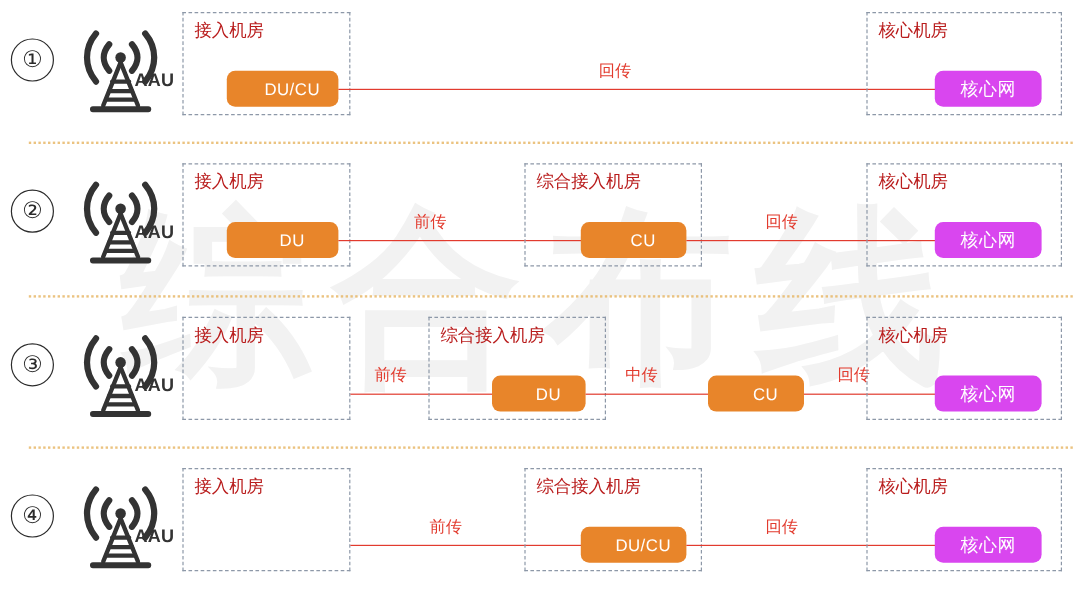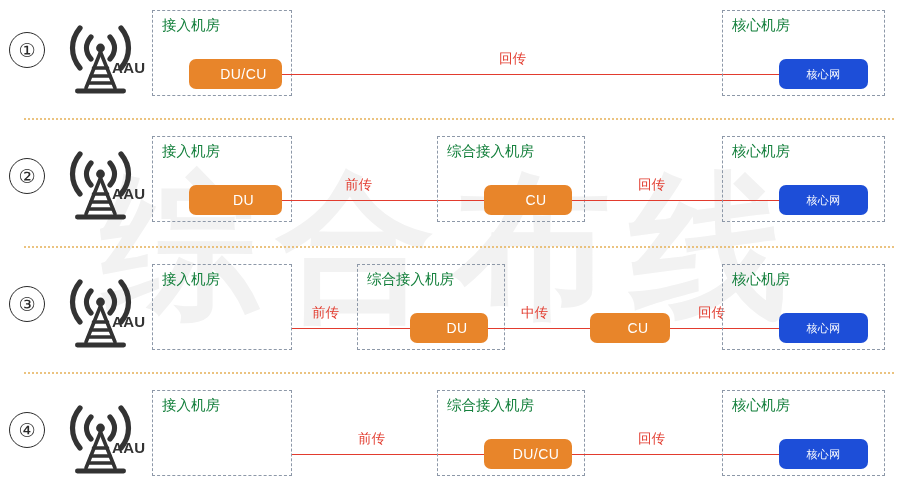--- a/index.html
+++ b/index.html
@@ -60,35 +60,35 @@
 
   
   .room{
     position:absolute;
     border:1.6px dashed #8d98a8;
     box-sizing:border-box;
     background:transparent;
   }
   .room-label{
     position:absolute;left:9px;top:5px;
-    font-size:14.5px;color:#15803d;
+    font-size:14.5px;color:#b91c1c;
     font-family:Liberation Serif, serif;
     white-space:nowrap;
   }
 
   
   .chip{
     position:absolute;
     height:30px;border-radius:7px;
     display:flex;align-items:center;justify-content:center;
     color:#ffffff;font-size:14px;letter-spacing:.4px;
     box-sizing:border-box;white-space:nowrap;
   }
   .chip-du{background:#e8852a;padding-left:16px;}
-  .chip-core{background:#1d4ed8;font-family:"DejaVu Sans",sans-serif;font-size:11px;}
+  .chip-core{background:#d946ef;font-family:"DejaVu Sans",sans-serif;font-size:15px;}
 
   
   .link{
     position:absolute;height:0;
     border-top:1.6px solid #e23b2e;
   }
   .link-label{
     position:absolute;
     font-size:13.5px;color:#e23b2e;
     font-family:Liberation Serif, serif;

